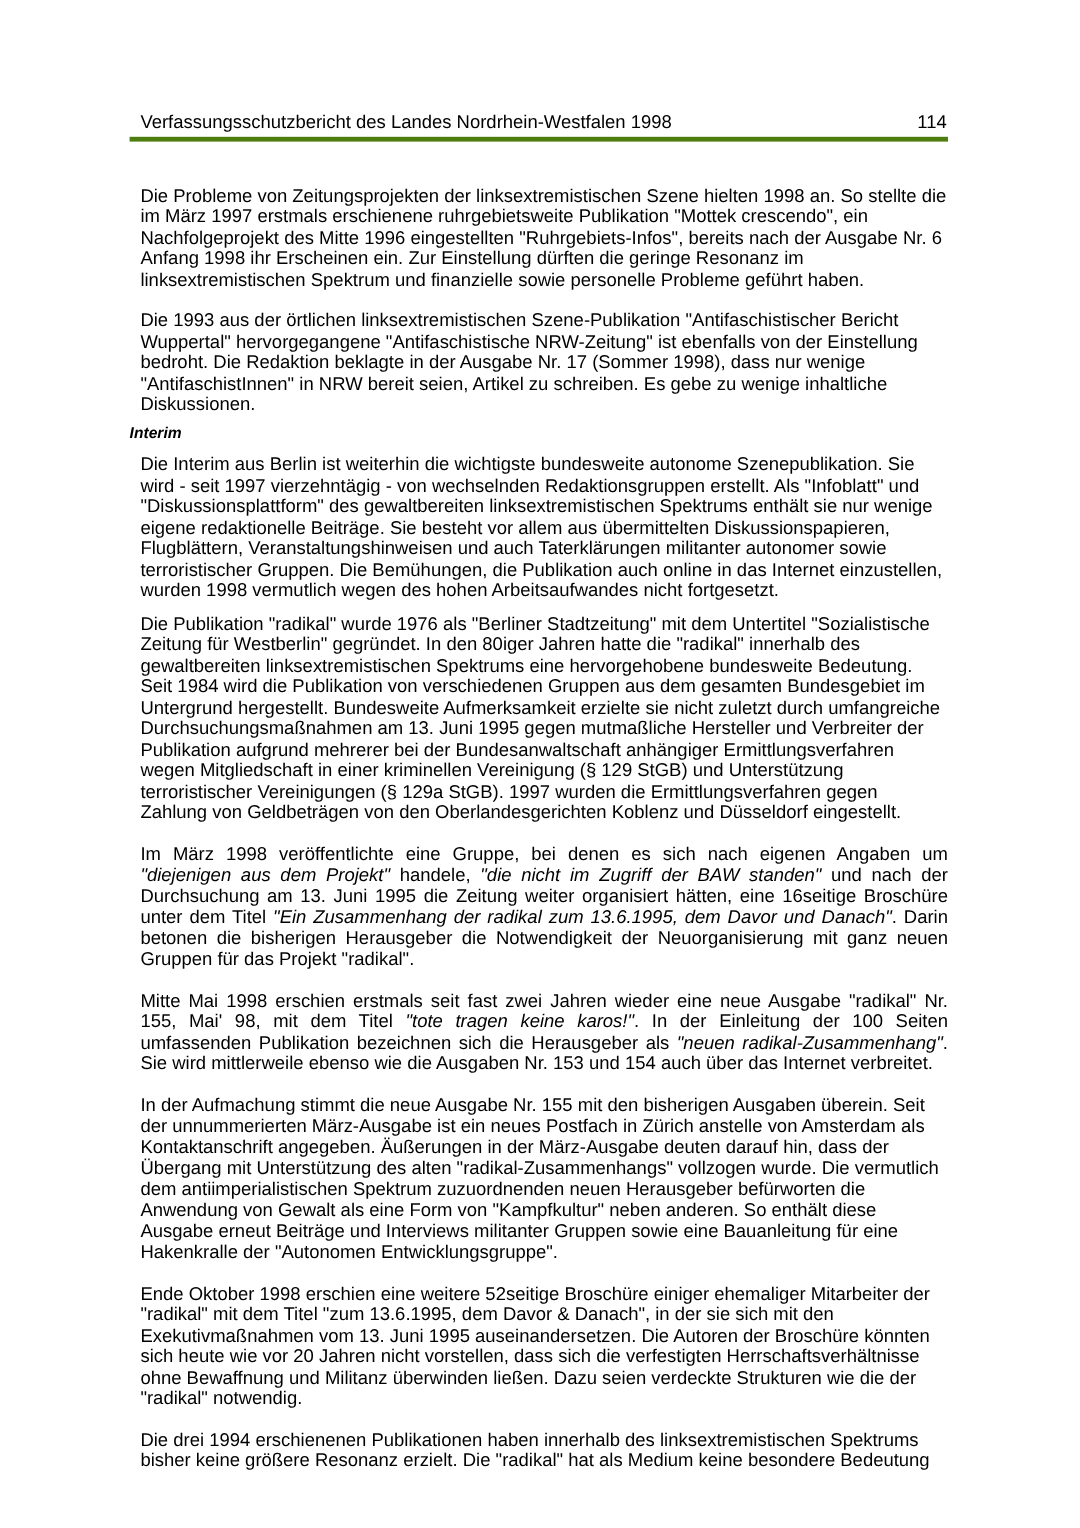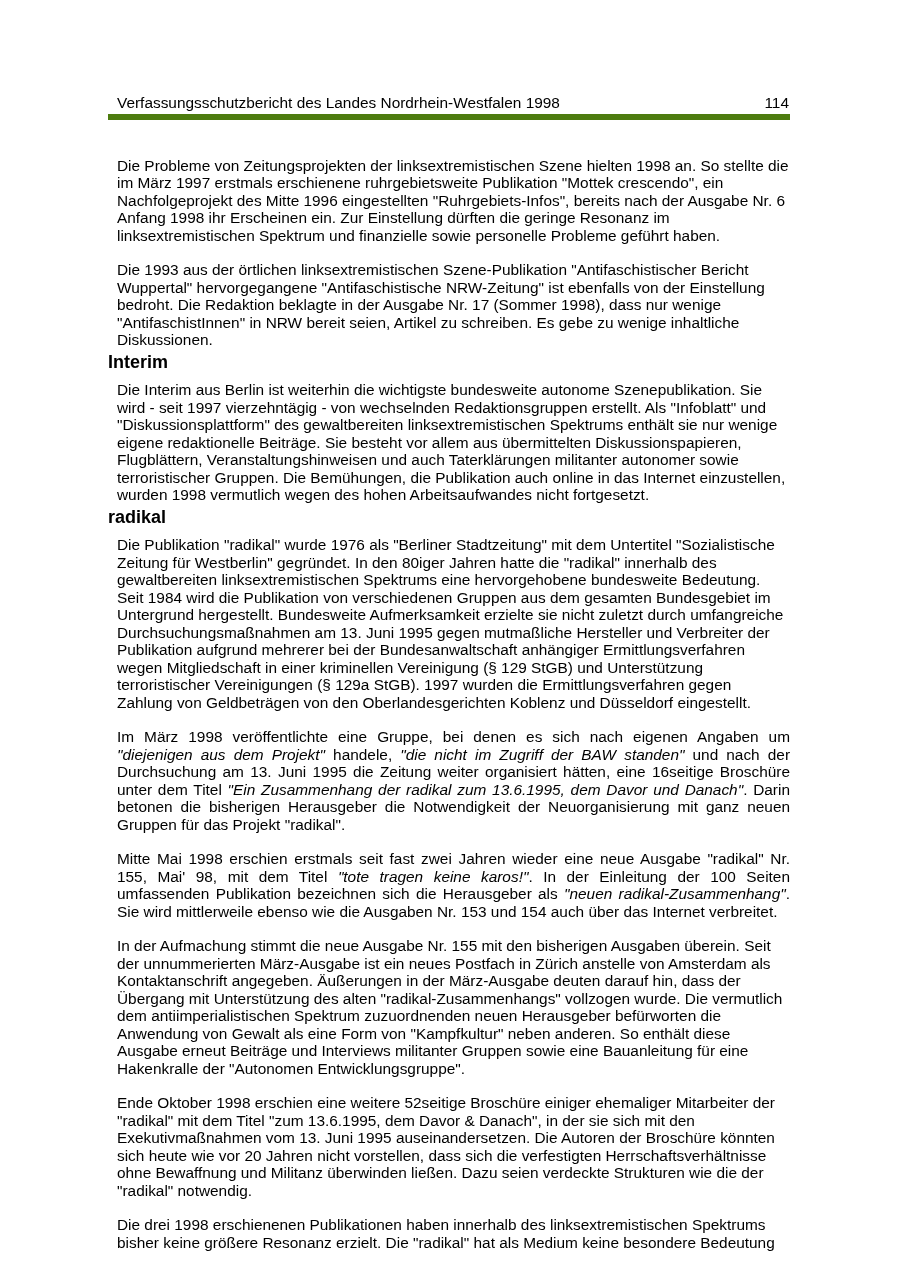--- a/index.html
+++ b/index.html
@@ -20,36 +20,37 @@
     margin-left: 108px;
     width: 682px;
     font-size: 15.4px;
     line-height: 17.5px;
   }
   .doc-header {
     margin-top: 51px;
     display: flex;
     justify-content: space-between;
     align-items: baseline;
-    border-bottom: 6px solid #4d7c0f;
+    border-bottom: 4px solid #4d7c0f;
     padding-bottom: 2px;
   }
   .hdr-title { padding-left: 9px; }
   .hdr-page { padding-right: 1px; margin-top: 43px; }
   .para {
     margin: 17px 0 0 9px;
     padding: 0;
   }
   .para.first { margin-top: 37px; }
   .section {
-    font-size: 18px;
+    font-size: 13px;
     line-height: 17.5px;
     font-weight: bold;
     margin: 5px 0 0 0;
     padding: 0;
+    font-style: italic;
   }
   .para.after-heading { margin-top: 10px; }
   .para.justified { text-align: justify; }
 </style>
 </head>
 <body>
 
 <div class="page">
 
   <header class="doc-header">
@@ -58,27 +59,26 @@
   </header>
 
   <p class="para first">Die Probleme von Zeitungsprojekten der linksextremistischen Szene hielten 1998 an. So stellte die im März 1997 erstmals erschienene ruhrgebietsweite Publikation "Mottek crescendo", ein Nachfolgeprojekt des Mitte 1996 eingestellten "Ruhrgebiets-Infos", bereits nach der Ausgabe Nr. 6 Anfang 1998 ihr Erscheinen ein. Zur Einstellung dürften die geringe Resonanz im linksextremistischen Spektrum und finanzielle sowie personelle Probleme geführt haben.</p>
 
   <p class="para">Die 1993 aus der örtlichen linksextremistischen Szene-Publikation "Antifaschistischer Bericht Wuppertal" hervorgegangene "Antifaschistische NRW-Zeitung" ist ebenfalls von der Einstellung bedroht. Die Redaktion beklagte in der Ausgabe Nr. 17 (Sommer 1998), dass nur wenige "AntifaschistInnen" in NRW bereit seien, Artikel zu schreiben. Es gebe zu wenige inhaltliche Diskussionen.</p>
 
   <h2 class="section">Interim</h2>
 
   <p class="para after-heading">Die Interim aus Berlin ist weiterhin die wichtigste bundesweite autonome Szenepublikation. Sie wird - seit 1997 vierzehntägig - von wechselnden Redaktionsgruppen erstellt. Als "Infoblatt" und "Diskussionsplattform" des gewaltbereiten linksextremistischen Spektrums enthält sie nur wenige eigene redaktionelle Beiträge. Sie besteht vor allem aus übermittelten Diskussionspapieren, Flugblättern, Veranstaltungshinweisen und auch Taterklärungen militanter autonomer sowie terroristischer Gruppen. Die Bemühungen, die Publikation auch online in das Internet einzustellen, wurden 1998 vermutlich wegen des hohen Arbeitsaufwandes nicht fortgesetzt.</p>
 
-  <h2 class="section">radikal</h2>
 
   <p class="para after-heading">Die Publikation "radikal" wurde 1976 als "Berliner Stadtzeitung" mit dem Untertitel "Sozialistische Zeitung für Westberlin" gegründet. In den 80iger Jahren hatte die "radikal" innerhalb des gewaltbereiten linksextremistischen Spektrums eine hervorgehobene bundesweite Bedeutung. Seit 1984 wird die Publikation von verschiedenen Gruppen aus dem gesamten Bundesgebiet im Untergrund hergestellt. Bundesweite Aufmerksamkeit erzielte sie nicht zuletzt durch umfangreiche Durchsuchungsmaßnahmen am 13. Juni 1995 gegen mutmaßliche Hersteller und Verbreiter der Publikation aufgrund mehrerer bei der Bundesanwaltschaft anhängiger Ermittlungsverfahren wegen Mitgliedschaft in einer kriminellen Vereinigung (§ 129 StGB) und Unterstützung terroristischer Vereinigungen (§ 129a StGB). 1997 wurden die Ermittlungsverfahren gegen Zahlung von Geldbeträgen von den Oberlandesgerichten Koblenz und Düsseldorf eingestellt.</p>
 
   <p class="para justified"><span>Im März 1998 veröffentlichte eine Gruppe, bei denen es sich nach eigenen Angaben um </span><i>"diejenigen aus dem Projekt"</i><span> handele, </span><i>"die nicht im Zugriff der BAW standen"</i><span> und nach der Durchsuchung am 13. Juni 1995 die Zeitung weiter organisiert hätten, eine 16seitige Broschüre unter dem Titel </span><i>"Ein Zusammenhang der radikal zum 13.6.1995, dem Davor und Danach"</i><span>. Darin betonen die bisherigen Herausgeber die Notwendigkeit der Neuorganisierung mit ganz neuen Gruppen für das Projekt "radikal".</span></p>
 
   <p class="para justified"><span>Mitte Mai 1998 erschien erstmals seit fast zwei Jahren wieder eine neue Ausgabe "radikal" Nr. 155, Mai' 98, mit dem Titel </span><i>"tote tragen keine karos!"</i><span>. In der Einleitung der 100 Seiten umfassenden Publikation bezeichnen sich die Herausgeber als </span><i>"neuen radikal-Zusammenhang"</i><span>. Sie wird mittlerweile ebenso wie die Ausgaben Nr. 153 und 154 auch über das Internet verbreitet.</span></p>
 
   <p class="para">In der Aufmachung stimmt die neue Ausgabe Nr. 155 mit den bisherigen Ausgaben überein. Seit der unnummerierten März-Ausgabe ist ein neues Postfach in Zürich anstelle von Amsterdam als Kontaktanschrift angegeben. Äußerungen in der März-Ausgabe deuten darauf hin, dass der Übergang mit Unterstützung des alten "radikal-Zusammenhangs" vollzogen wurde. Die vermutlich dem antiimperialistischen Spektrum zuzuordnenden neuen Herausgeber befürworten die Anwendung von Gewalt als eine Form von "Kampfkultur" neben anderen. So enthält diese Ausgabe erneut Beiträge und Interviews militanter Gruppen sowie eine Bauanleitung für eine Hakenkralle der "Autonomen Entwicklungsgruppe".</p>
 
   <p class="para">Ende Oktober 1998 erschien eine weitere 52seitige Broschüre einiger ehemaliger Mitarbeiter der "radikal" mit dem Titel "zum 13.6.1995, dem Davor &amp; Danach", in der sie sich mit den Exekutivmaßnahmen vom 13. Juni 1995 auseinandersetzen. Die Autoren der Broschüre könnten sich heute wie vor 20 Jahren nicht vorstellen, dass sich die verfestigten Herrschaftsverhältnisse ohne Bewaffnung und Militanz überwinden ließen. Dazu seien verdeckte Strukturen wie die der "radikal" notwendig.</p>
 
-  <p class="para">Die drei 1998 erschienenen Publikationen haben innerhalb des linksextremistischen Spektrums bisher keine größere Resonanz erzielt. Die "radikal" hat als Medium keine besondere Bedeutung</p>
+  <p class="para">Die drei 1994 erschienenen Publikationen haben innerhalb des linksextremistischen Spektrums bisher keine größere Resonanz erzielt. Die "radikal" hat als Medium keine besondere Bedeutung</p>
 
 </div>
 
 </body></html>

